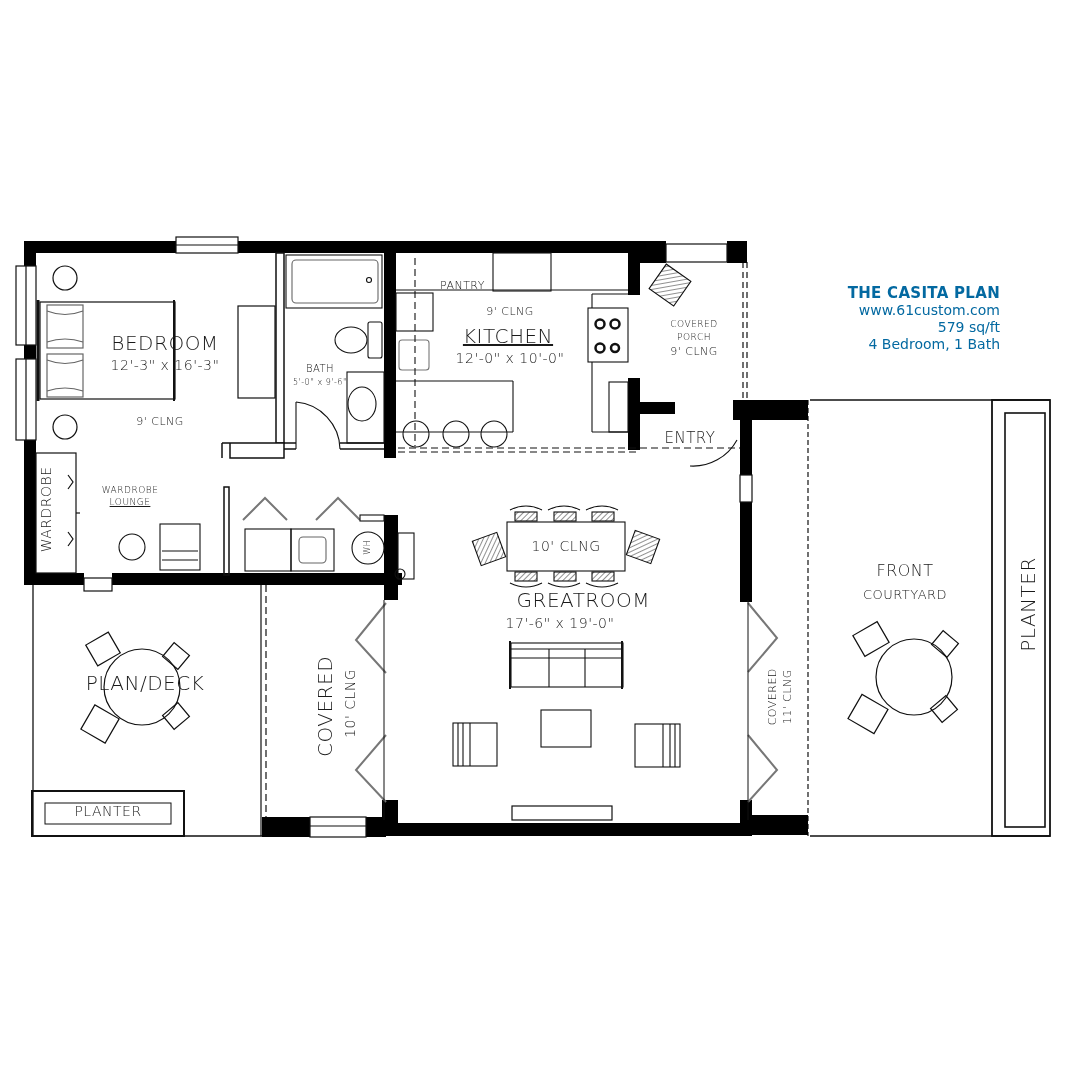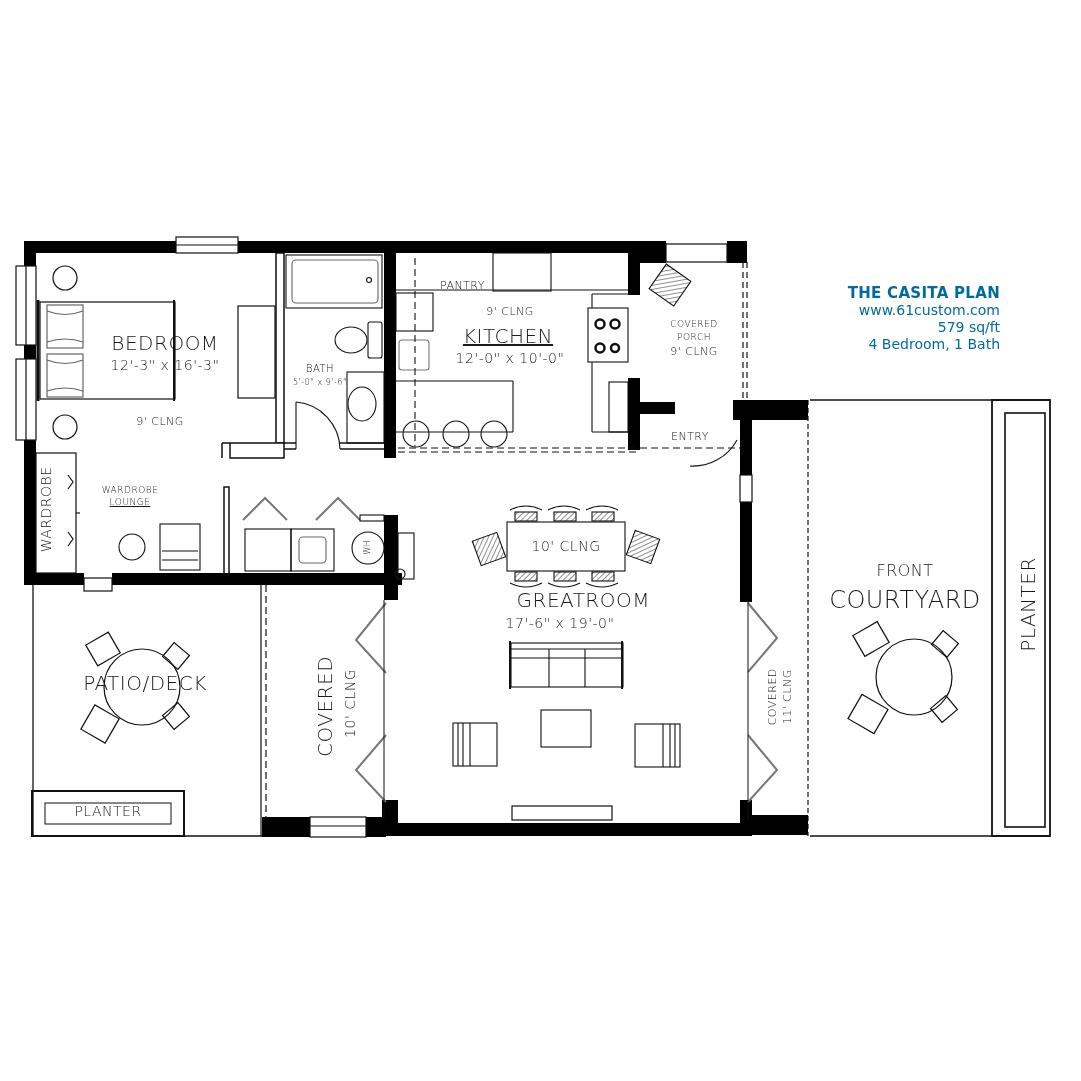--- a/index.html
+++ b/index.html
@@ -289,39 +289,39 @@
 
 <div class="lbl" style="left:430px;top:264px;width:65px;font-size:11px;margin-top:16px;">PANTRY</div>
 <div class="lbl" style="left:470px;top:306px;width:80px;font-size:11px;">9' CLNG</div>
 <div class="lbl" style="left:448px;top:326px;width:120px;font-size:20px;text-decoration:underline;">KITCHEN</div>
 <div class="lbl" style="left:440px;top:351px;width:140px;font-size:14px;">12'-0" x 10'-0"</div>
 
 <div class="lbl" style="left:654px;top:320px;width:80px;font-size:9px;">COVERED</div>
 <div class="lbl" style="left:654px;top:333px;width:80px;font-size:9px;">PORCH</div>
 <div class="lbl" style="left:654px;top:346px;width:80px;font-size:11px;">9' CLNG</div>
 
-<div class="lbl" style="left:660px;top:431px;width:60px;font-size:11px;">ENTRY</div>
+<div class="lbl" style="left:660px;top:431px;width:60px;font-size:15px;">ENTRY</div>
 
 <div class="lbl rot" style="left:6px;top:505px;width:80px;font-size:14px;">WARDROBE</div>
 
 <div class="lbl" style="left:95px;top:486px;width:70px;font-size:9px;">WARDROBE</div>
 <div class="lbl" style="left:95px;top:498px;width:70px;font-size:9px;text-decoration:underline;">LOUNGE</div>
 
 <div class="lbl rot" style="left:355px;top:543px;width:26px;font-size:8px;">WH</div>
 
 <div class="lbl" style="left:511px;top:539px;width:110px;font-size:14px;">10' CLNG</div>
 <div class="lbl" style="left:470px;top:590px;width:180px;font-size:20px;text-align:right;">GREATROOM</div>
 <div class="lbl" style="left:490px;top:616px;width:140px;font-size:14px;">17'-6" x 19'-0"</div>
 
-<div class="lbl" style="left:80px;top:673px;width:130px;font-size:20px;background:transparent;">PATIO/DECK</div>
+<div class="lbl" style="left:80px;top:673px;width:130px;font-size:20px;background:transparent;">PLAN/DECK</div>
 
 <div class="lbl" style="left:70px;top:804px;width:76px;font-size:14px;">PLANTER</div>
 
 <div class="lbl rot" style="left:265px;top:696px;width:120px;font-size:20px;">COVERED</div>
 <div class="lbl rot" style="left:300px;top:696px;width:100px;font-size:14px;">10' CLNG</div>
 
 <div class="lbl rot" style="left:733px;top:691px;width:80px;font-size:11px;">COVERED</div>
 <div class="lbl rot" style="left:748px;top:691px;width:80px;font-size:11px;">11' CLNG</div>
 
 <div class="lbl" style="left:820px;top:563px;width:170px;font-size:16px;">FRONT</div>
-<div class="lbl" style="left:820px;top:588px;width:170px;font-size:24px;">COURTYARD</div>
+<div class="lbl" style="left:820px;top:588px;width:170px;font-size:13px;">COURTYARD</div>
 
 <div class="lbl rot" style="left:978px;top:594px;width:100px;font-size:20px;">PLANTER</div>
 
 </body></html>

